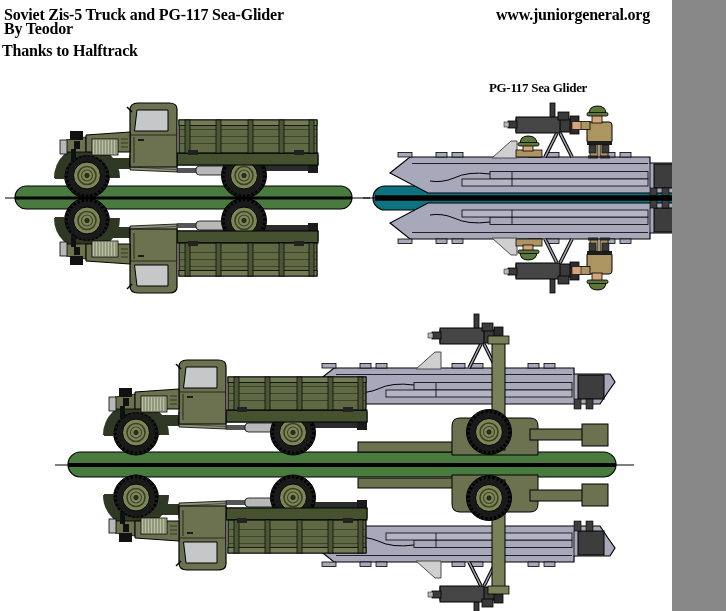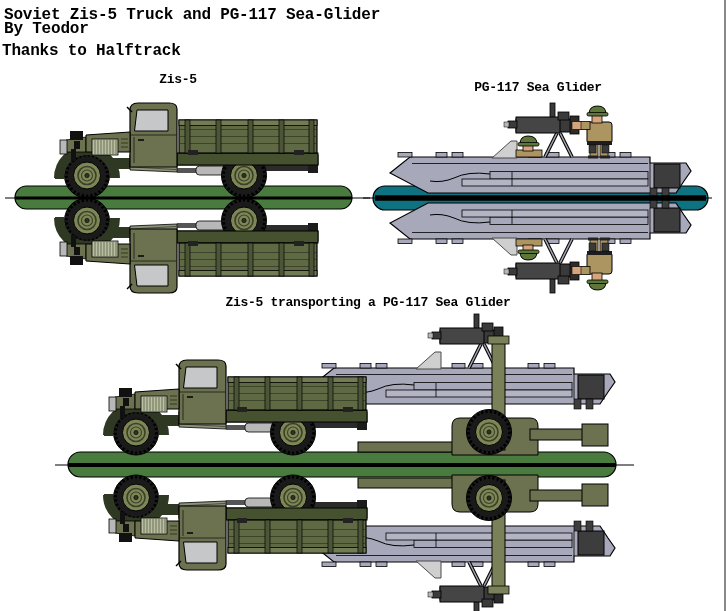--- a/index.html
+++ b/index.html
@@ -1,19 +1,19 @@
 <!DOCTYPE html>
 <html style="--c-background: #ffffff; --c-text: #000000; --c-truck_body: #6c7150; --c-truck_dark: #2f3823; --c-truck_frame: #46512f; --c-bed: #5f6943; --c-bed_rail: #727c54; --c-bed_post: #4c5636; --c-grille: #b9c0a6; --c-running_board: #8c937a; --c-window: #c6c7c9; --c-tire: #1a1a1a; --c-hub: #7e8656; --c-metal: #b8b8b8; --c-hull: #a7a8ba; --c-hull_light: #b3b4c4; --c-engine: #3d3d3d; --c-windscreen: #cfcfcf; --c-gun: #3a3a3a; --c-uniform: #ad9561; --c-helmet: #5d7639; --c-skin: #d6a47c; --c-ground_stand: #497b3f; --c-water_stand: #0f7280; --c-trailer_mast: #7a8158;"><head>
 <meta charset="utf-8">
 <style>
   html,body{margin:0;padding:0;background:#888;}
   .sheet{
-    position:relative;width:724px;height:611px;overflow:hidden;
+    position:relative;width:672px;height:611px;overflow:hidden;
     background:var(--c-background,#ffffff);
-    font-family:Liberation Mono, monospace;color:var(--c-text,#000);
+    font-family:Liberation Serif, serif;color:var(--c-text,#000);
   }
   .sheet svg{position:absolute;left:0;top:0;}
   .txt{position:absolute;font-weight:bold;white-space:nowrap;letter-spacing:-0.2px;}
   .h1{font-size:16px;}
   .lbl{font-size:13px;letter-spacing:-0.3px;text-align:center;}
   
   .f-body{fill:var(--c-truck_body,#6c7150)}
   .f-dark{fill:var(--c-truck_dark,#2f3823)}
   .f-frame{fill:var(--c-truck_frame,#46512f)}
   .f-bed{fill:var(--c-bed,#5f6943)}
@@ -238,19 +238,18 @@
     <g>
       <rect x="68" y="452" width="548" height="25" rx="12.5" class="f-base o12"></rect>
       <use href="#combo"></use>
       <use href="#combo" transform="translate(0,930) scale(1,-1)"></use>
       <line x1="55" y1="465" x2="634" y2="465" stroke="#000" stroke-width="1.2"></line>
       <line x1="68" y1="465" x2="616" y2="465" stroke="#000" stroke-width="4"></line>
     </g>
   </svg>
 
   <div class="txt h1" style="left:4px;top:6px">Soviet Zis-5 Truck and PG-117 Sea-Glider</div>
+  <div class="txt h1" style="left:496px;top:6px">www.juniorgeneral.org</div>
   <div class="txt h1" style="left:4px;top:20px">By Teodor</div>
   <div class="txt h1" style="left:2px;top:42px">Thanks to Halftrack</div>
 
-  <div class="txt lbl" style="left:108px;top:72px;width:140px">Zis-5</div>
   <div class="txt lbl" style="left:438px;top:80px;width:200px">PG-117 Sea Glider</div>
-  <div class="txt lbl" style="left:218px;top:295px;width:300px">Zis-5 transporting a PG-117 Sea Glider</div>
 </div>
 
 </body></html>

